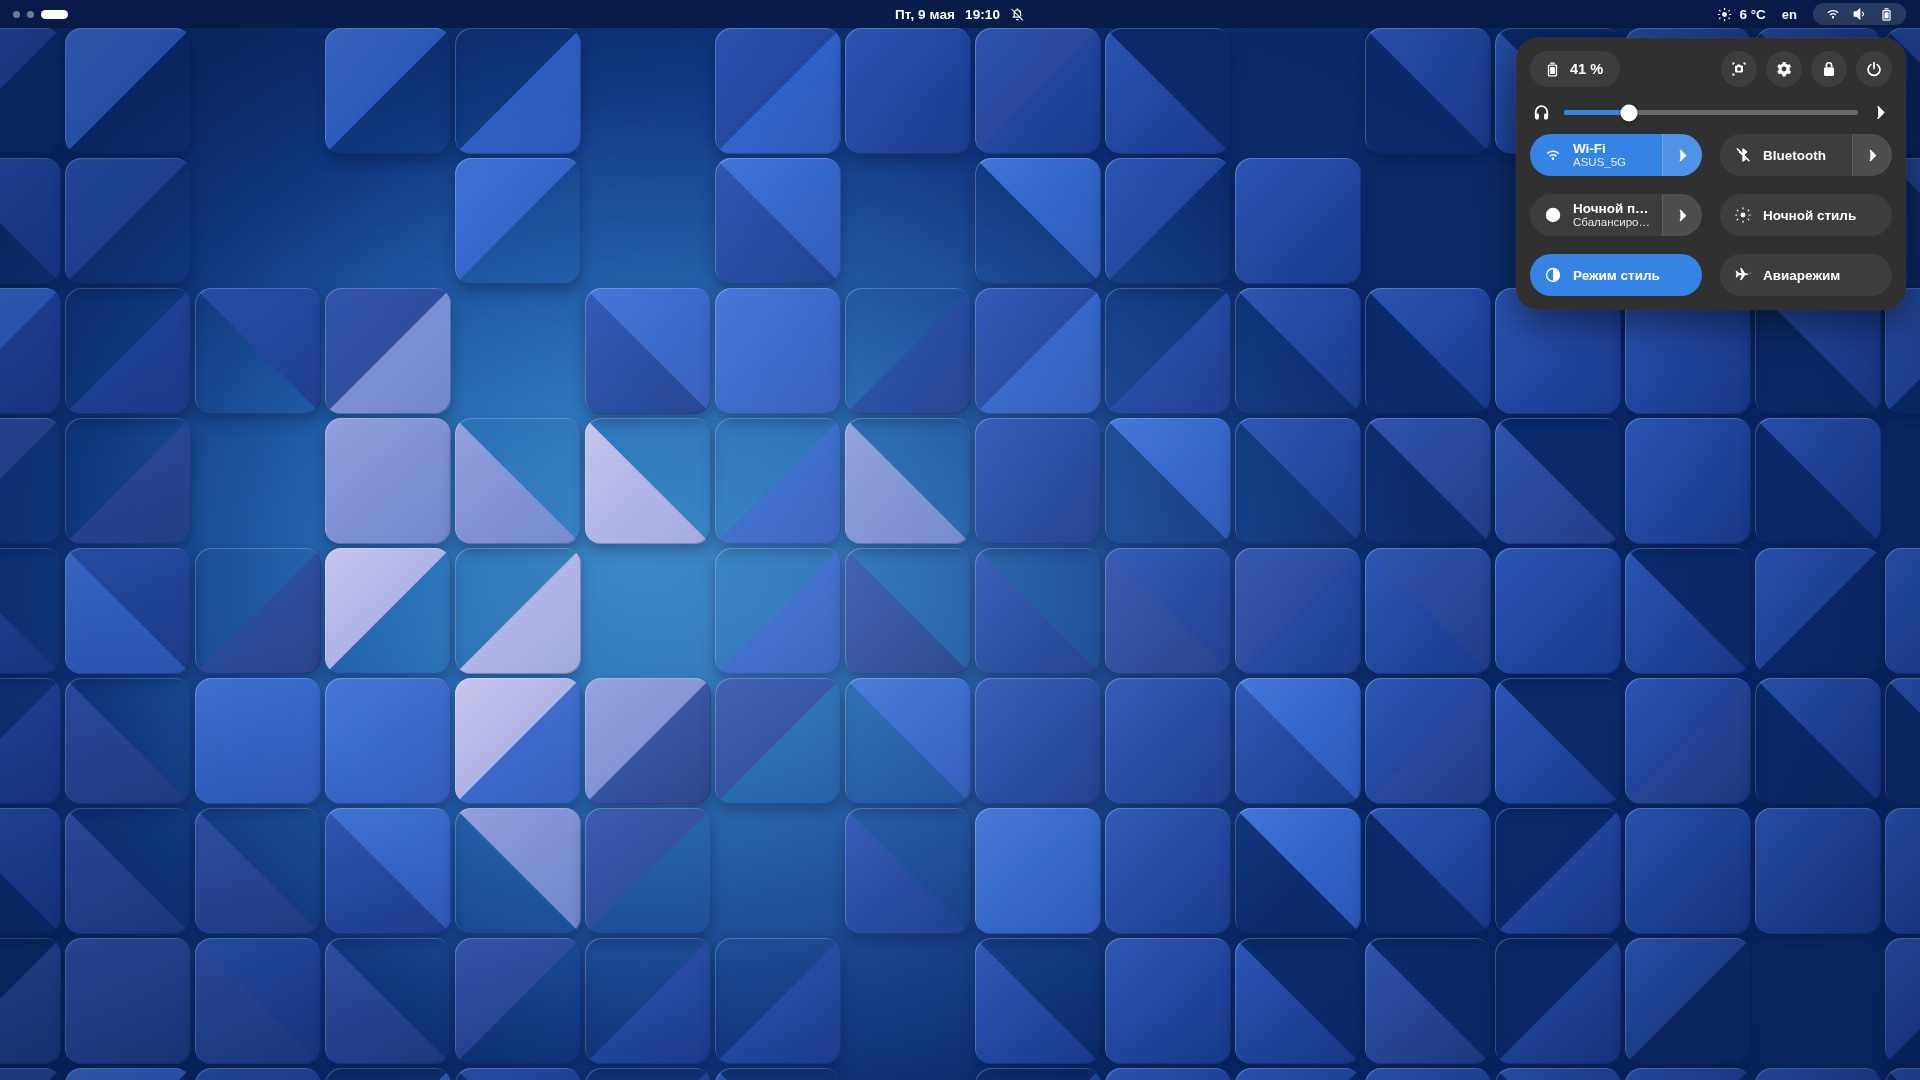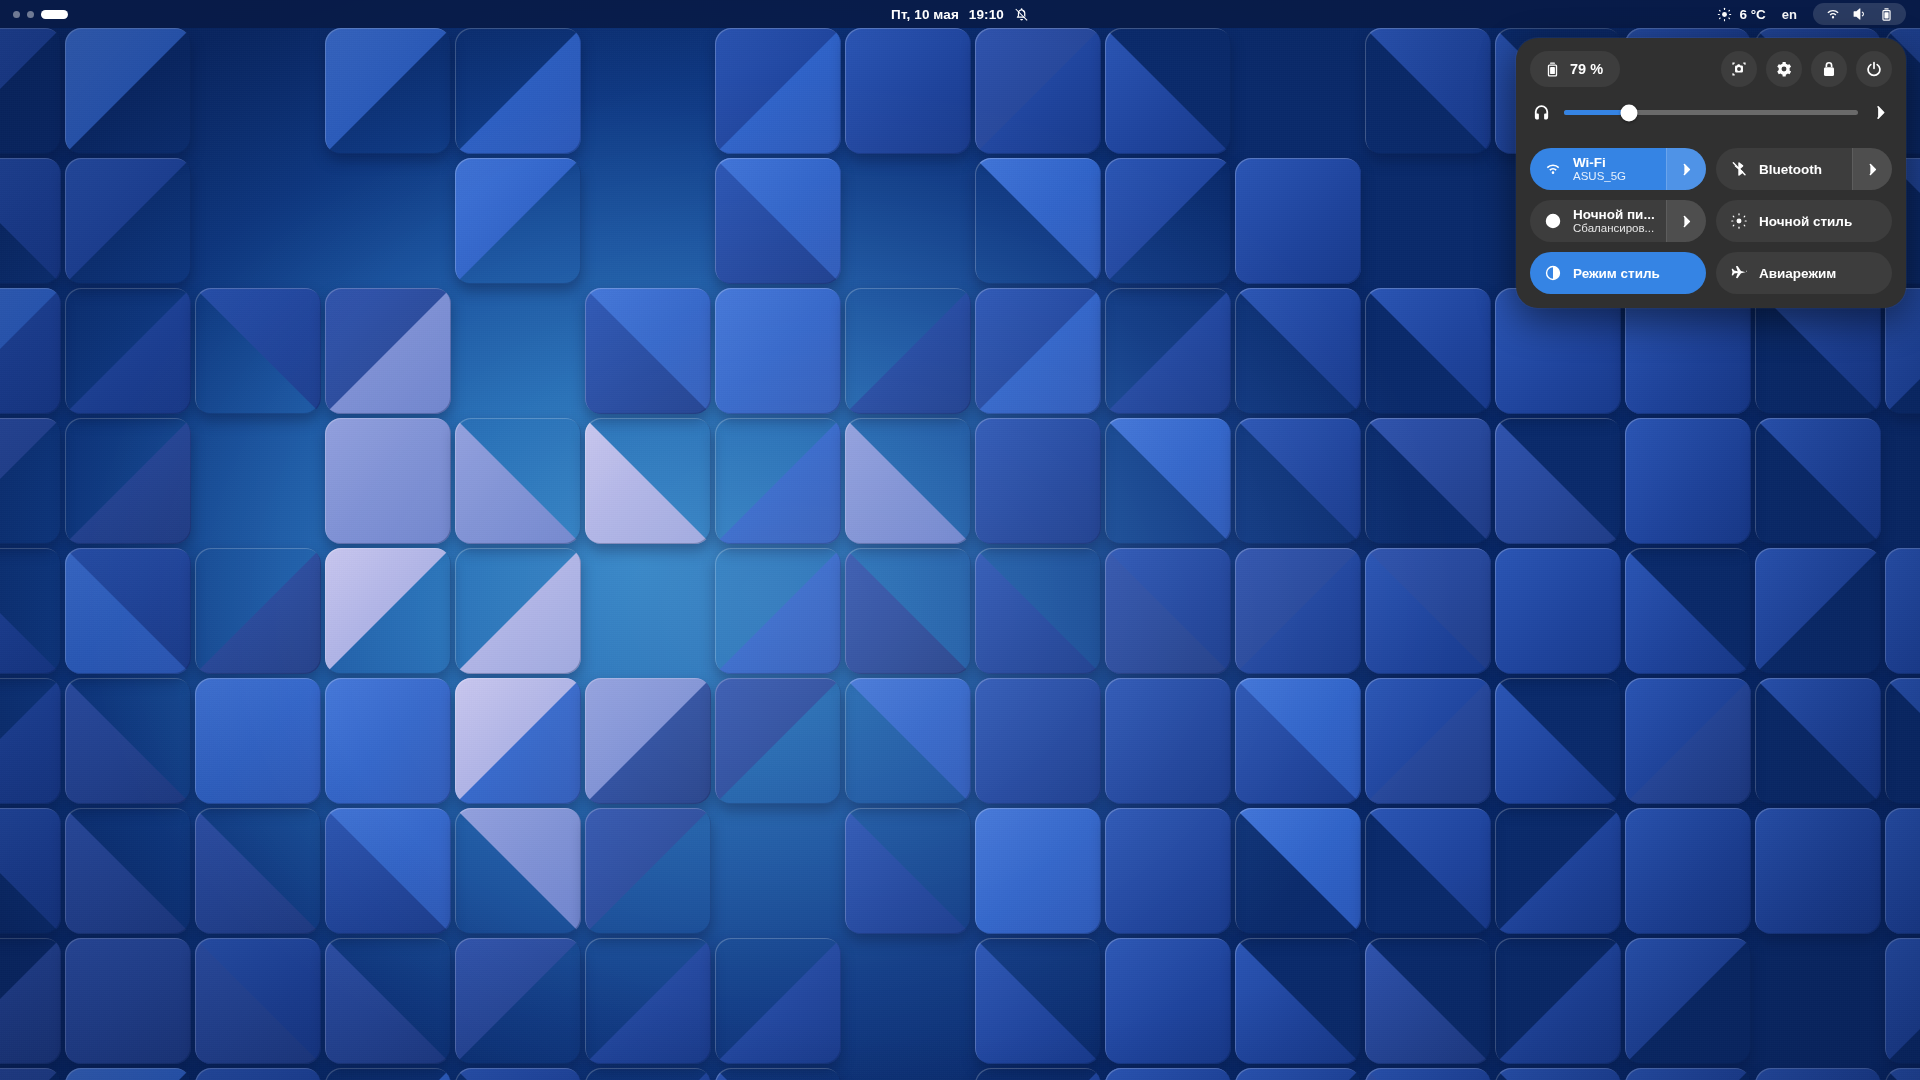--- a/index.html
+++ b/index.html
@@ -124,21 +124,21 @@
     position:absolute; left:0; top:0; height:5px; border-radius:3px; background:#3584e4;
   }
   .slider-knob {
     position:absolute; top:50%; transform:translate(-50%,-50%);
     width:17px; height:17px; border-radius:50%; background:#ffffff;
     box-shadow:0 1px 3px rgba(0,0,0,0.45);
   }
   .chev-right { cursor:pointer; }
 
   .qs-grid {
-    display:grid; grid-template-columns:1fr 1fr; gap:10px; margin-top:26px;
+    display:grid; grid-template-columns:1fr 1fr; gap:18px; margin-top:12px;
   }
   .toggle {
     display:flex; align-items:stretch;
     background:#3d3d3d; border-radius:21px;
     height:42px; overflow:hidden; cursor:pointer;
   }
   .toggle.active { background:#3584e4; }
   .toggle-main {
     flex:1; display:flex; align-items:center; gap:11px;
     padding:0 8px 0 14px; min-width:0;
@@ -711,21 +711,21 @@
 
 <div id="topbar">
 
   <div id="workspaces">
     <span class="ws-dot"></span>
     <span class="ws-dot"></span>
     <span class="ws-active"></span>
   </div>
 
   <div id="clock-area">
-    <span id="clock-date">Пт, 10 мая</span>
+    <span id="clock-date">Пт, 9 мая</span>
     <span id="clock-time">19:10</span>
     <span class="ico">
       <svg width="15" height="15" viewBox="0 0 24 24">
         <path d="M12 2a1.3 1.3 0 0 0-1.3 1.3v.6A6 6 0 0 0 6 9.7v4.1l-1.6 2.3a.7.7 0 0 0 .6 1.1h13.1l-2-2H7.2l.8-1.1V9.7a4 4 0 0 1 4.6-4l1.6 1.6a4 4 0 0 1 1.8 2.4v4.4l2 2V9.7a6 6 0 0 0-4.7-5.8v-.6A1.3 1.3 0 0 0 12 2z"></path>
         <path d="M12 21.4a2.3 2.3 0 0 0 2.3-2.3H9.7a2.3 2.3 0 0 0 2.3 2.3z"></path>
         <path d="M3.1 2.6 2 3.7l18.3 18.3 1.1-1.1z"></path>
       </svg>
     </span>
   </div>
 
@@ -780,21 +780,21 @@
 
   <div class="qs-row-top">
     <div class="battery-pill">
       <span class="ico">
         <svg width="17" height="17" viewBox="0 0 24 24">
           <path d="M9.4 2.1a.9.9 0 0 0 0 1.8h5.2a.9.9 0 0 0 0-1.8z"></path>
           <path d="M7.6 4.9A2.2 2.2 0 0 0 5.4 7.1v12.6a2.2 2.2 0 0 0 2.2 2.2h8.8a2.2 2.2 0 0 0 2.2-2.2V7.1a2.2 2.2 0 0 0-2.2-2.2zm0 1.9h8.8c.2 0 .3.1.3.3v12.6c0 .2-.1.3-.3.3H7.6a.3.3 0 0 1-.3-.3V7.1c0-.2.1-.3.3-.3z"></path>
           <rect x="8.6" y="8.3" width="6.8" height="10.1" rx=".7"></rect>
         </svg>
       </span>
-      <span>79 %</span>
+      <span>41 %</span>
     </div>
 
     <div class="sys-btns">
       <div class="round-btn">
         <span class="ico">
           <svg width="18" height="18" viewBox="0 0 24 24">
             <path d="M3.2 3.2h3.1v1.7H4.9v1.4H3.2zM17.7 3.2h3.1v3.1h-1.7V4.9h-1.4zM3.2 17.7h1.7v1.4h1.4v1.7H3.2z"></path>
             <path d="M13.9 7.4l-.7-1.1a1 1 0 0 0-.85-.47h-1.6a1 1 0 0 0-.85.47l-.7 1.1H8.3a1.6 1.6 0 0 0-1.6 1.6v5.9a1.6 1.6 0 0 0 1.6 1.6h7.4a1.6 1.6 0 0 0 1.6-1.6V9a1.6 1.6 0 0 0-1.6-1.6zM12 14.6a2.6 2.6 0 1 1 0-5.2 2.6 2.6 0 0 1 0 5.2z"></path>
           </svg>
         </span>

